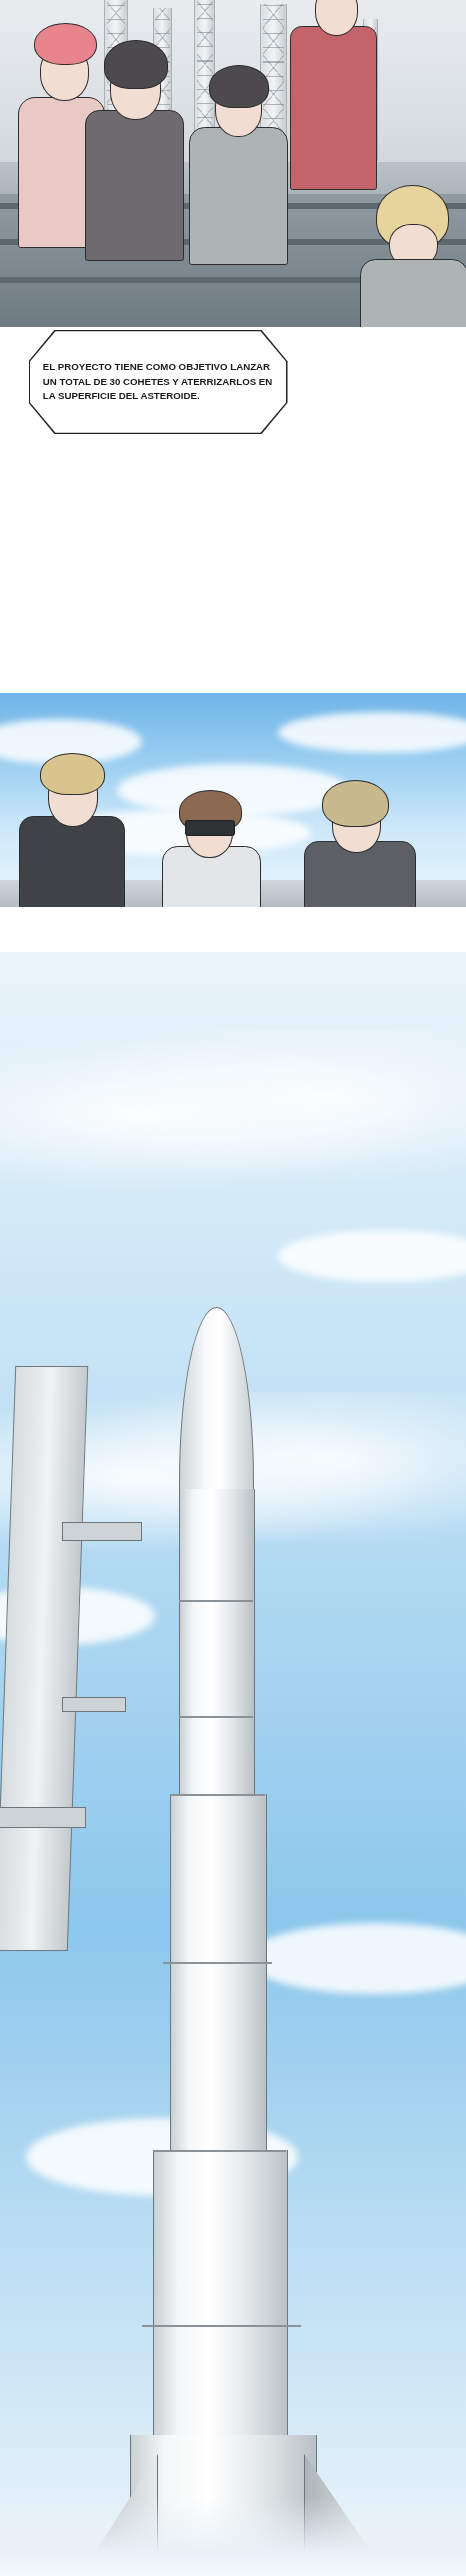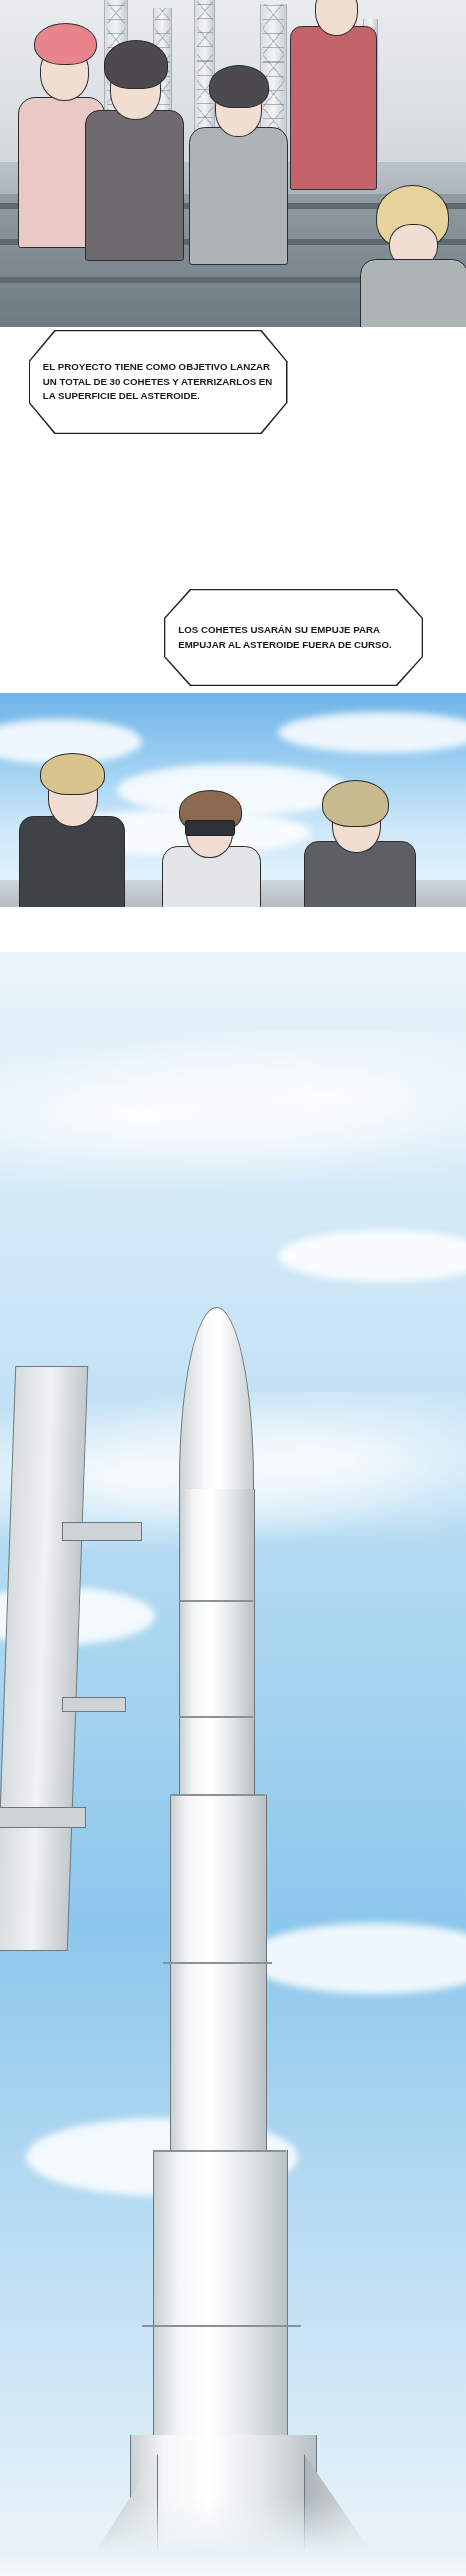--- a/index.html
+++ b/index.html
@@ -215,23 +215,20 @@
       <div class="coat-grey" style="left:360px; top:259px; width:106px; height:71px;"></div>
     </div>
   </div>
 
   <div class="gutter" style="top:327px; height:366px;"></div>
 
   <div class="hexwrap" style="left:28.5px; top:330px; width:259px; height:104px;">
     <div class="hexinner">EL PROYECTO TIENE COMO OBJETIVO LANZAR UN TOTAL DE 30 COHETES Y ATERRIZARLOS EN LA SUPERFICIE DEL ASTEROIDE.</div>
   </div>
 
-  <div class="hexwrap" style="left:164px; top:589px; width:259px; height:97px;">
-    <div class="hexinner">LOS COHETES USARÁN SU EMPUJE PARA EMPUJAR AL ASTEROIDE FUERA DE CURSO.</div>
-  </div>
 
   <div class="panel2">
     <div class="cloud" style="left:-26px; top:26px; width:168px; height:45px;"></div>
     <div class="cloud" style="left:117px; top:71px; width:233px; height:52px;"></div>
     <div class="cloud" style="left:278px; top:19.4px; width:207px; height:41px;"></div>
     <div class="cloud" style="left:39px; top:117px; width:272px; height:45px;"></div>
 
     <div class="p2-ground"></div>
 
     <div class="coat-dark" style="left:19.4px; top:123px; width:104px; height:91px; background:#3f4347;"></div>

